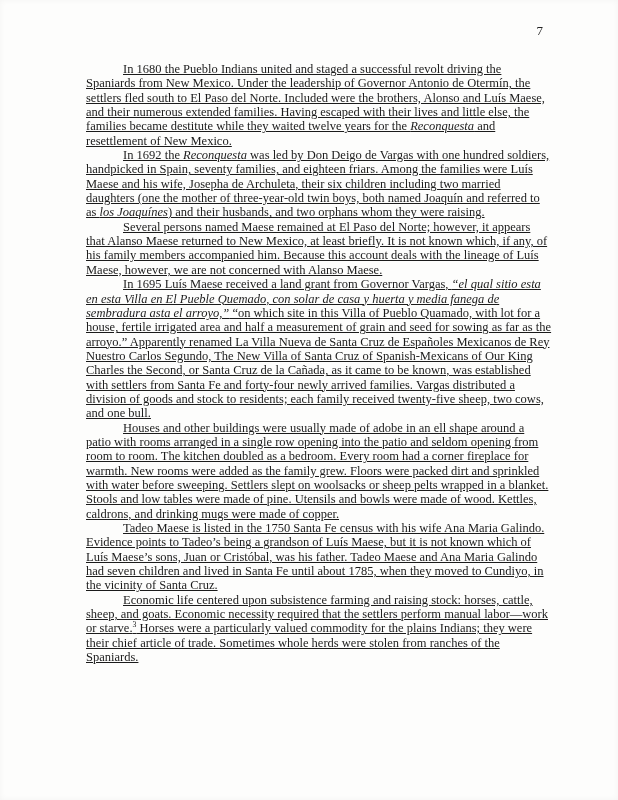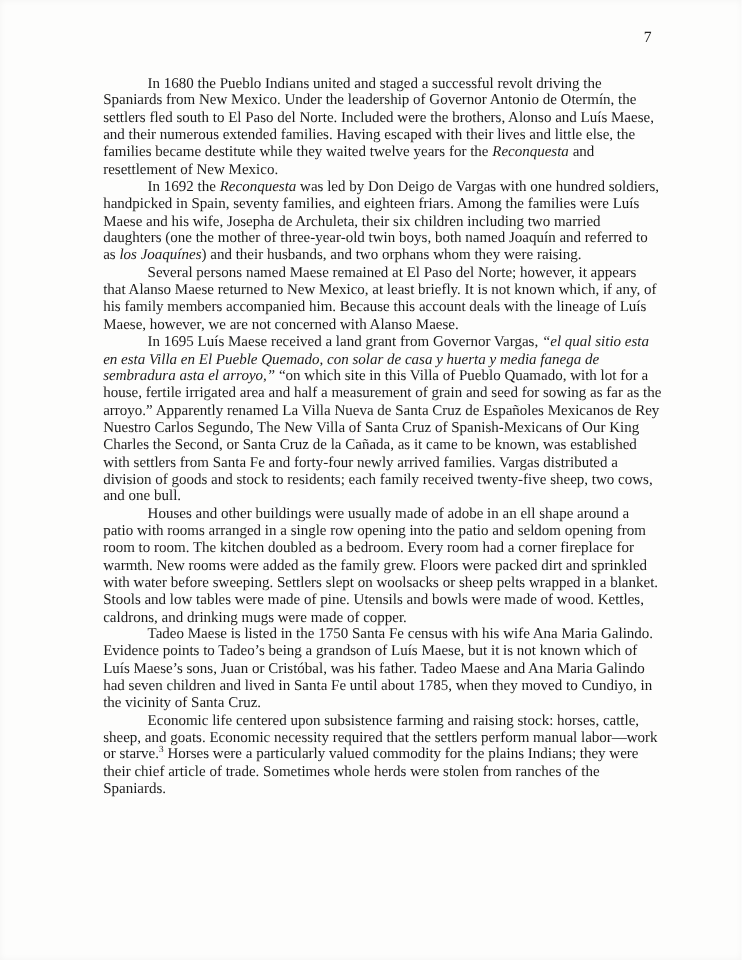--- a/index.html
+++ b/index.html
@@ -33,20 +33,21 @@
     font-size: 12.5px;
     line-height: 14.35px;
     text-align: left;
   }
   p.para {
     margin: 0;
     padding: 0;
   }
   p.para.indent {
     text-indent: 37px;
+    text-decoration: underline;
   }
   .italic {
     font-style: italic;
   }
   sup.fn {
     font-size: 0.62em;
     vertical-align: super;
     line-height: 0;
   }
 </style>

